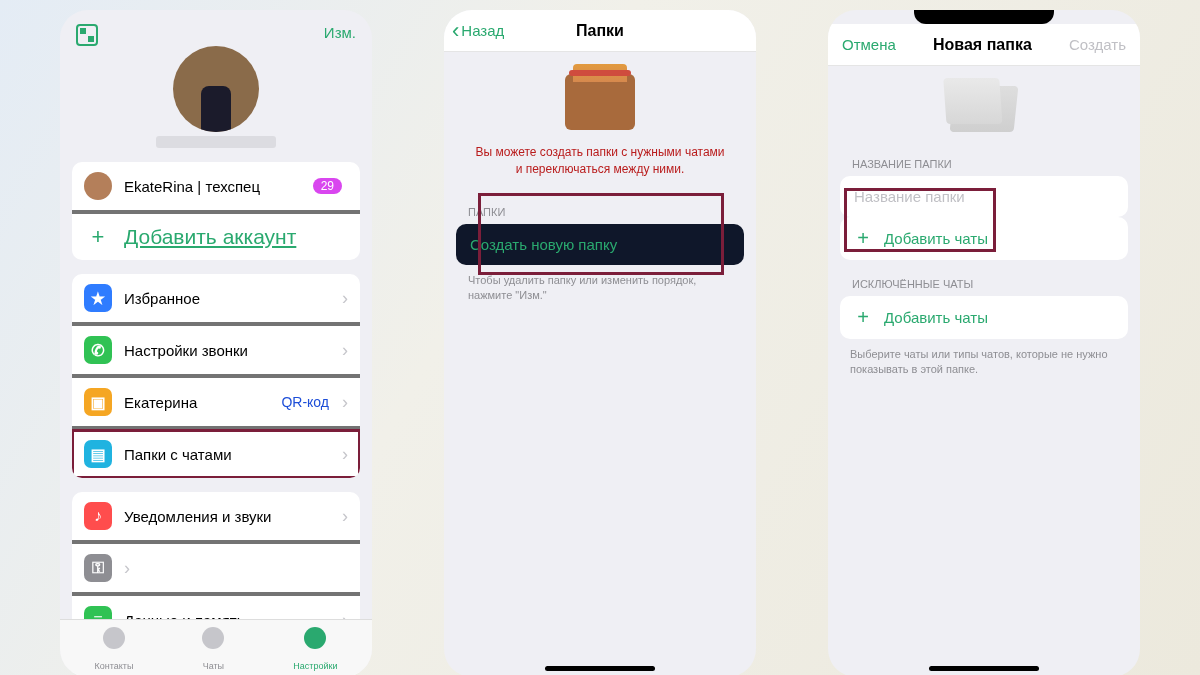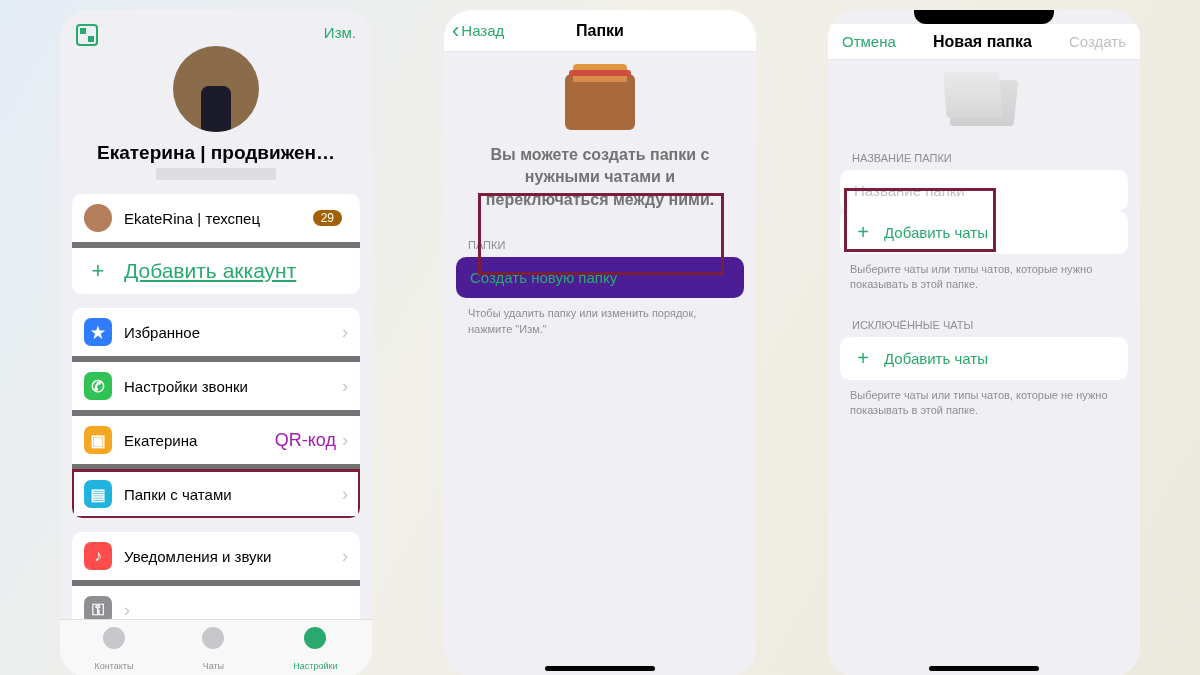--- a/index.html
+++ b/index.html
@@ -40,30 +40,30 @@
     display:flex; align-items:flex-end; justify-content:center;
     overflow:hidden;
   }
   .avatar-inner {
     width:30px; height:46px; background:#1b1b2b; border-radius:8px 8px 0 0;
   }
   .profile-name { text-align:center; font-weight:700; font-size:19px; margin:10px 14px 2px; white-space:nowrap; overflow:hidden; text-overflow:ellipsis; }
   .profile-username { width:120px; height:12px; background:#dcdce1; margin:4px auto 14px; border-radius:3px; }
   .card { background:#fff; margin:0 12px; border-radius:10px; overflow:hidden; }
   .card + .card { margin-top:14px; }
-  .row { display:flex; align-items:center; padding:10px 12px; min-height:42px; border-bottom:6px solid #737373; position:relative; }
+  .row { display:flex; align-items:center; padding:10px 12px; min-height:42px; border-bottom:4px solid #737373; position:relative; }
   .row:last-child { border-bottom:none; }
   .ricon {
     width:28px; height:28px; border-radius:7px; margin-right:12px;
     display:flex; align-items:center; justify-content:center; color:#fff; font-size:16px; font-weight:bold;
   }
   .lbl { flex:1; font-size:15px; color:#000; }
   .chev { color:#c6c6cb; font-size:18px; }
-  .hint { color:#a21caf; font-size:18px; margin-right:6px; }
-  .badge { background:#a16207; color:#fff; font-size:12px; padding:1px 8px; border-radius:10px; margin-right:6px;}
+  .hint { color:#1d4ed8; font-size:14px; margin-right:13px; }
+  .badge { background:#d946ef; color:#fff; font-size:12px; padding:1px 8px; border-radius:10px; margin-right:6px;}
   .mini-av{ width:28px; height:28px; border-radius:50%; background:#b47f5a; margin-right:12px;}
   .plus { color:#2aa96f; font-size:22px; width:28px; text-align:center; margin-right:12px; font-weight:300;}
   .addlbl { color:#2aa96f; font-size:21px;text-decoration:underline;}
   .hl { outline:3px solid #7b1e3a; outline-offset:-2px; }
   .tabbar {
     position:absolute; bottom:0; left:0; right:0; height:58px;
     background:#f8f8f8; border-top:1px solid #ddd;
     display:flex; justify-content:space-around; align-items:center;
     font-size:9px; color:#8e8e93;
   }
@@ -87,30 +87,30 @@
   }
   .folder-box::before{
     content:""; position:absolute; top:-10px; left:8px; right:8px; height:18px;
     background:linear-gradient(to bottom,#e29a3e,#d6894e);
     border-radius:4px 4px 0 0;
   }
   .folder-box::after{
     content:""; position:absolute; top:-4px; left:4px; right:4px; height:6px;
     background:#cf4c3e; border-radius:3px;
   }
-  .s2-desc { font-size:16px; color:#737373; line-height:1.4;font-weight:bold; }
+  .s2-desc { font-size:12px; color:#b91c1c; line-height:1.4; }
   .section-lbl { font-size:11px; color:#8e8e93; text-transform:uppercase; padding:18px 24px 6px;}
-  .s2-card { background:#4c1d95; margin:0 12px; border-radius:10px; overflow:hidden;}
+  .s2-card { background:#0f172a; margin:0 12px; border-radius:10px; overflow:hidden;}
   .s2-row { padding:12px 14px; font-size:15px;}
   .green { color:#2aa96f;}
   .s2-footnote { font-size:11px; color:#8e8e93; padding:8px 24px; line-height:1.4;}
   .hl-box { position:absolute; border:3px solid #7b1e3a; pointer-events:none;}
 
   
-  .s3-header { display:flex; align-items:center; justify-content:space-between; height:36px; background:#fff; padding:0 14px; border-bottom:1px solid #e5e5e5;}
+  .s3-header { display:flex; align-items:center; justify-content:space-between; height:42px; background:#fff; padding:0 14px; border-bottom:1px solid #e5e5e5;}
   .s3-cancel{ color:#2aa96f; font-size:15px;}
   .s3-title{ font-weight:600; font-size:16px;}
   .s3-create{ color:#c0c0c5; font-size:15px;}
   .s3-hero{ text-align:center; padding:20px 0 8px;}
   .folder-open{
     width:64px; height:46px; margin:0 auto; position:relative;
     background:linear-gradient(#dedede,#cfcfcf); border-radius:4px;
     transform: skewX(-6deg);
   }
   .folder-open::before{
@@ -132,21 +132,20 @@
   <div class="s1-header">
     <div class="s1-qr"></div>
     <div style="flex:1"></div>
     <div class="s1-edit">Изм.</div>
   </div>
 
   <div class="s1-scroll">
     <div class="avatar">
         <div class="avatar-inner"></div>
       </div>
-    <div class="profile-name">Екатерина | продвижен…</div>
     <div class="profile-username"></div>
 
     <div class="card">
       <div class="row">
         <div class="mini-av"></div>
         <div class="lbl">EkateRina | техспец</div>
         <div class="badge">29</div>
       </div>
       <div class="row">
         <div class="plus">+</div>
@@ -257,21 +256,20 @@
 
   <div class="section-lbl">НАЗВАНИЕ ПАПКИ</div>
   <div class="s3-input">Название папки</div>
 
   <div class="hl-box" style="left:16px; top:178px; width:152px; height:64px;"></div>
 
   <div class="s3-row">
     <div class="s3-plus">+</div>
     <div class="s3-rowlbl">Добавить чаты</div>
   </div>
-  <div class="s3-footnote">Выберите чаты или типы чатов, которые нужно показывать в этой папке.</div>
 
   <div class="section-lbl">ИСКЛЮЧЁННЫЕ ЧАТЫ</div>
   <div class="s3-row">
     <div class="s3-plus">+</div>
     <div class="s3-rowlbl">Добавить чаты</div>
   </div>
   <div class="s3-footnote">Выберите чаты или типы чатов, которые не нужно показывать в этой папке.</div>
 
   <div class="home-ind"></div>
 </div>

